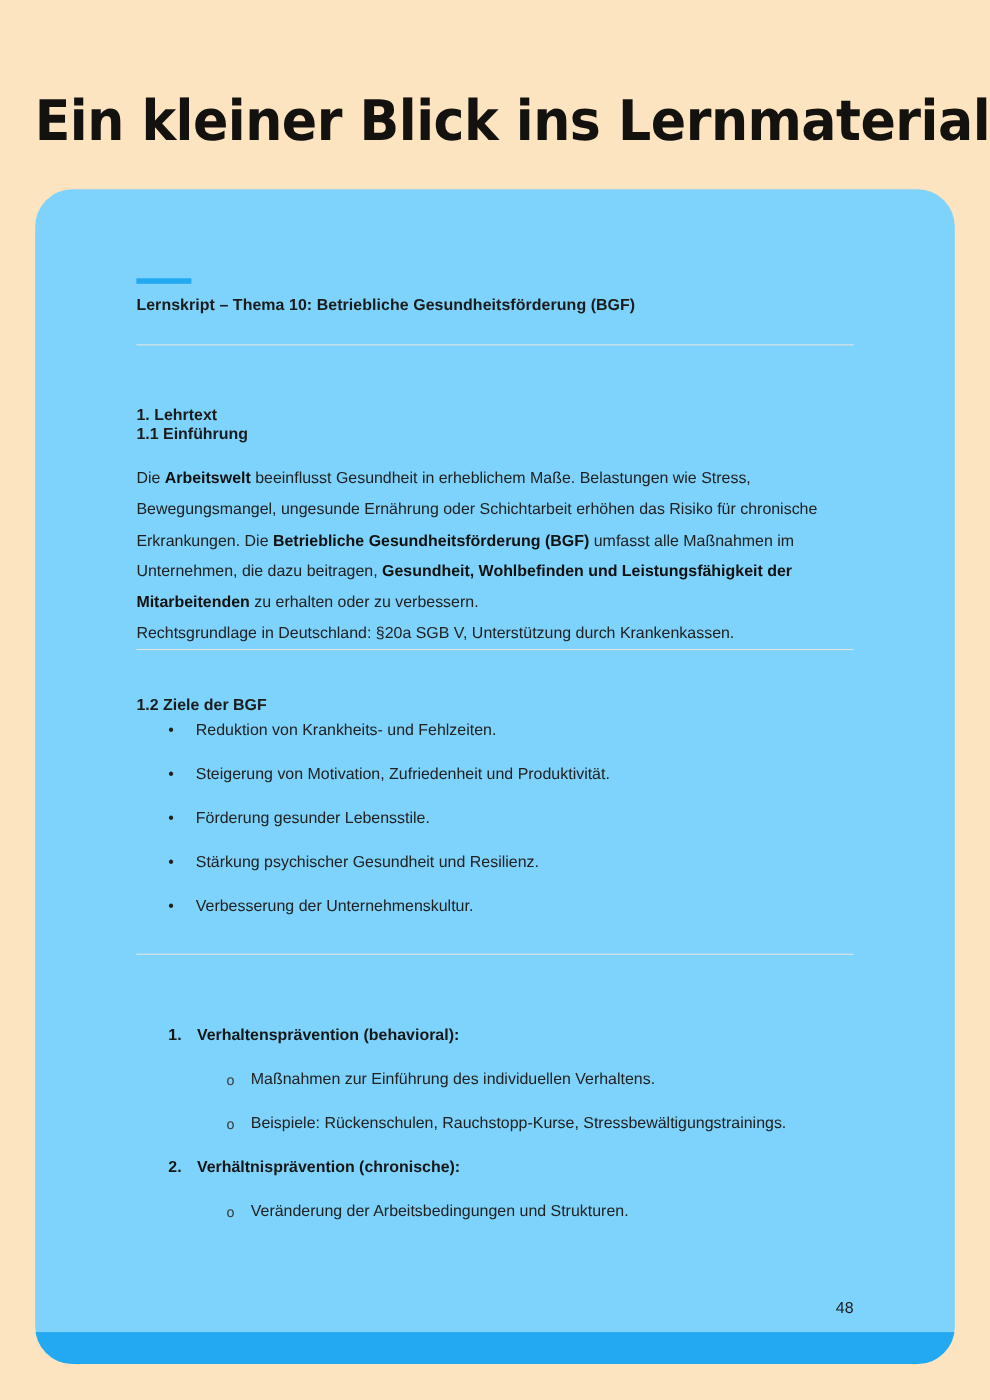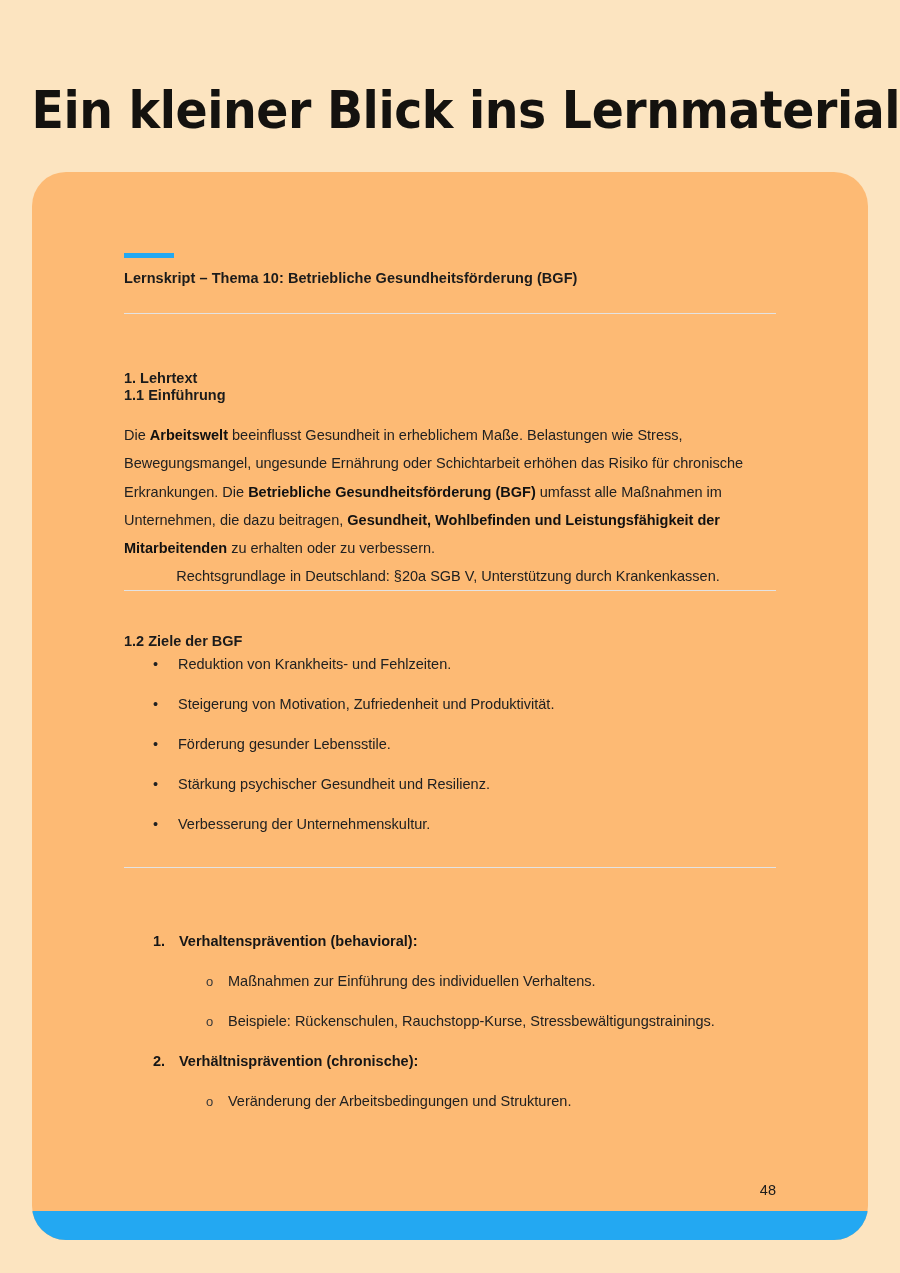--- a/index.html
+++ b/index.html
@@ -34,21 +34,21 @@
     white-space: nowrap;
   }
 
   
   .doc-card {
     position: absolute;
     left: 32px;
     top: 172px;
     width: 836px;
     height: 1068px;
-    background: #fdba74;
+    background: #7dd3fc;
     border-radius: 34px;
     overflow: hidden;
   }
 
   .doc-inner {
     position: absolute;
     left: 92px;
     top: 0;
     width: 652px;
     height: 1008px;
@@ -108,21 +108,21 @@
     position: absolute;
     left: 0;
     top: 249px;
     width: 648px;
     font-size: 14.5px;
     line-height: 28.3px;
     color: #212121;
     text-align: left;
   }
   .body-block b { font-weight: bold; color: #111111; }
-  .body-block .line-solo { display: block; text-align: center; }
+  .body-block .line-solo { display: block; }
 
   
   .bullet-list {
     position: absolute;
     left: 0;
     top: 481px;
     width: 652px;
     margin: 0;
     padding: 0;
     list-style: none;

